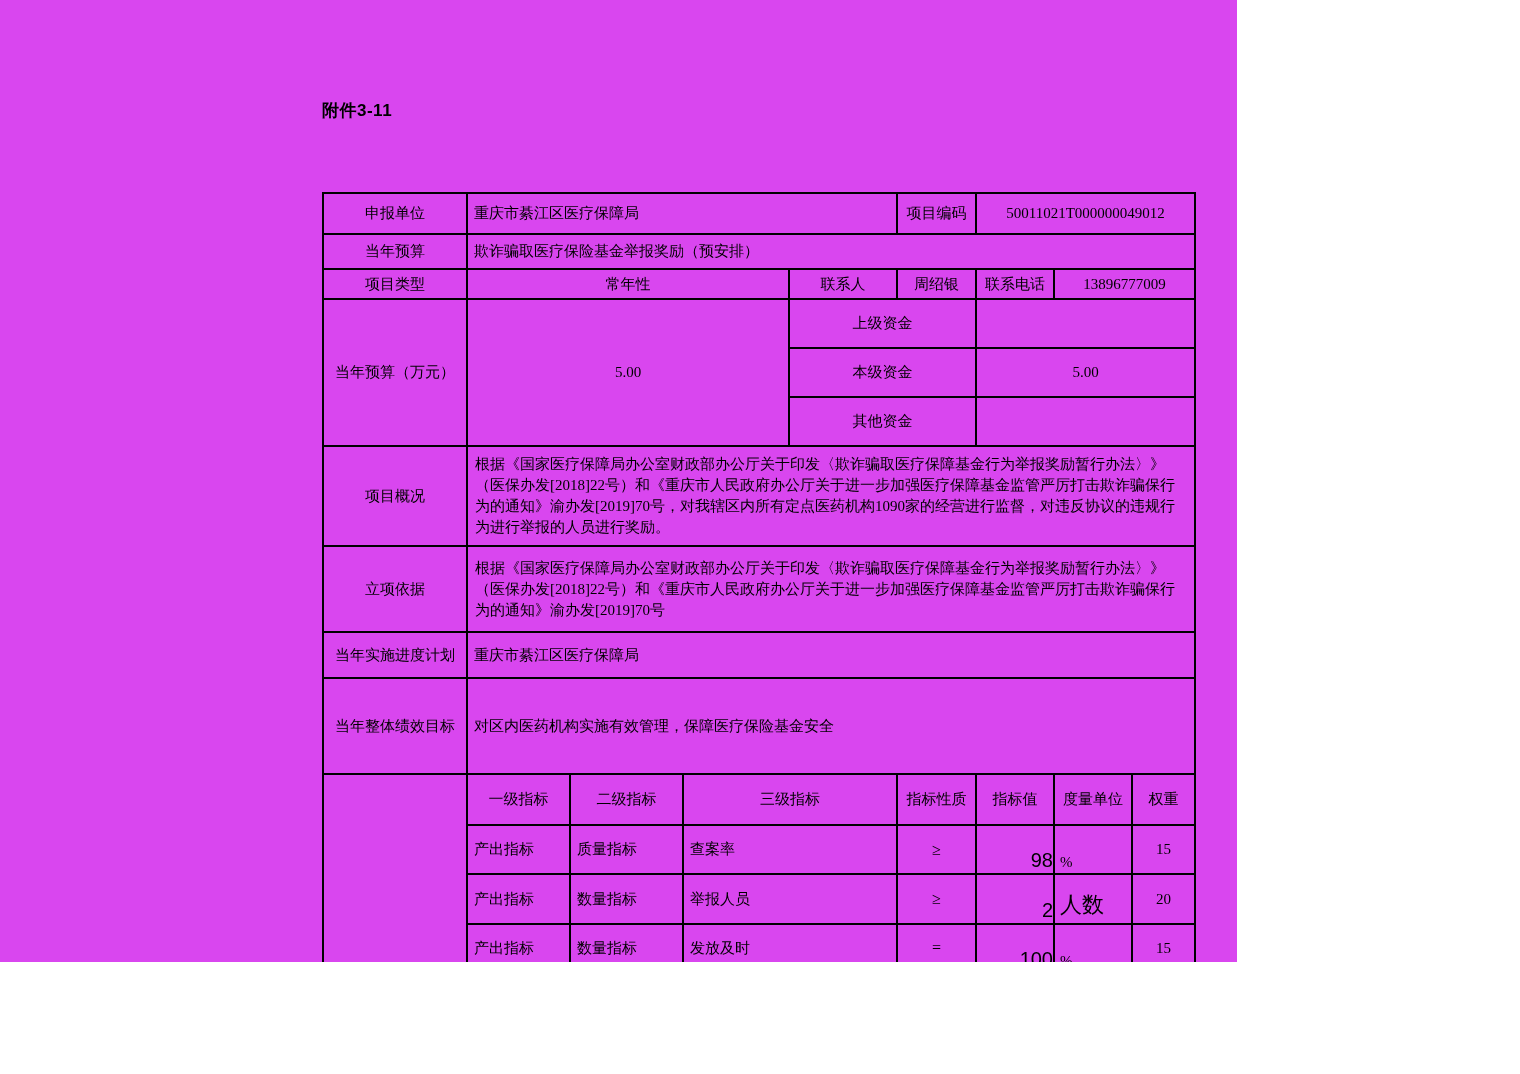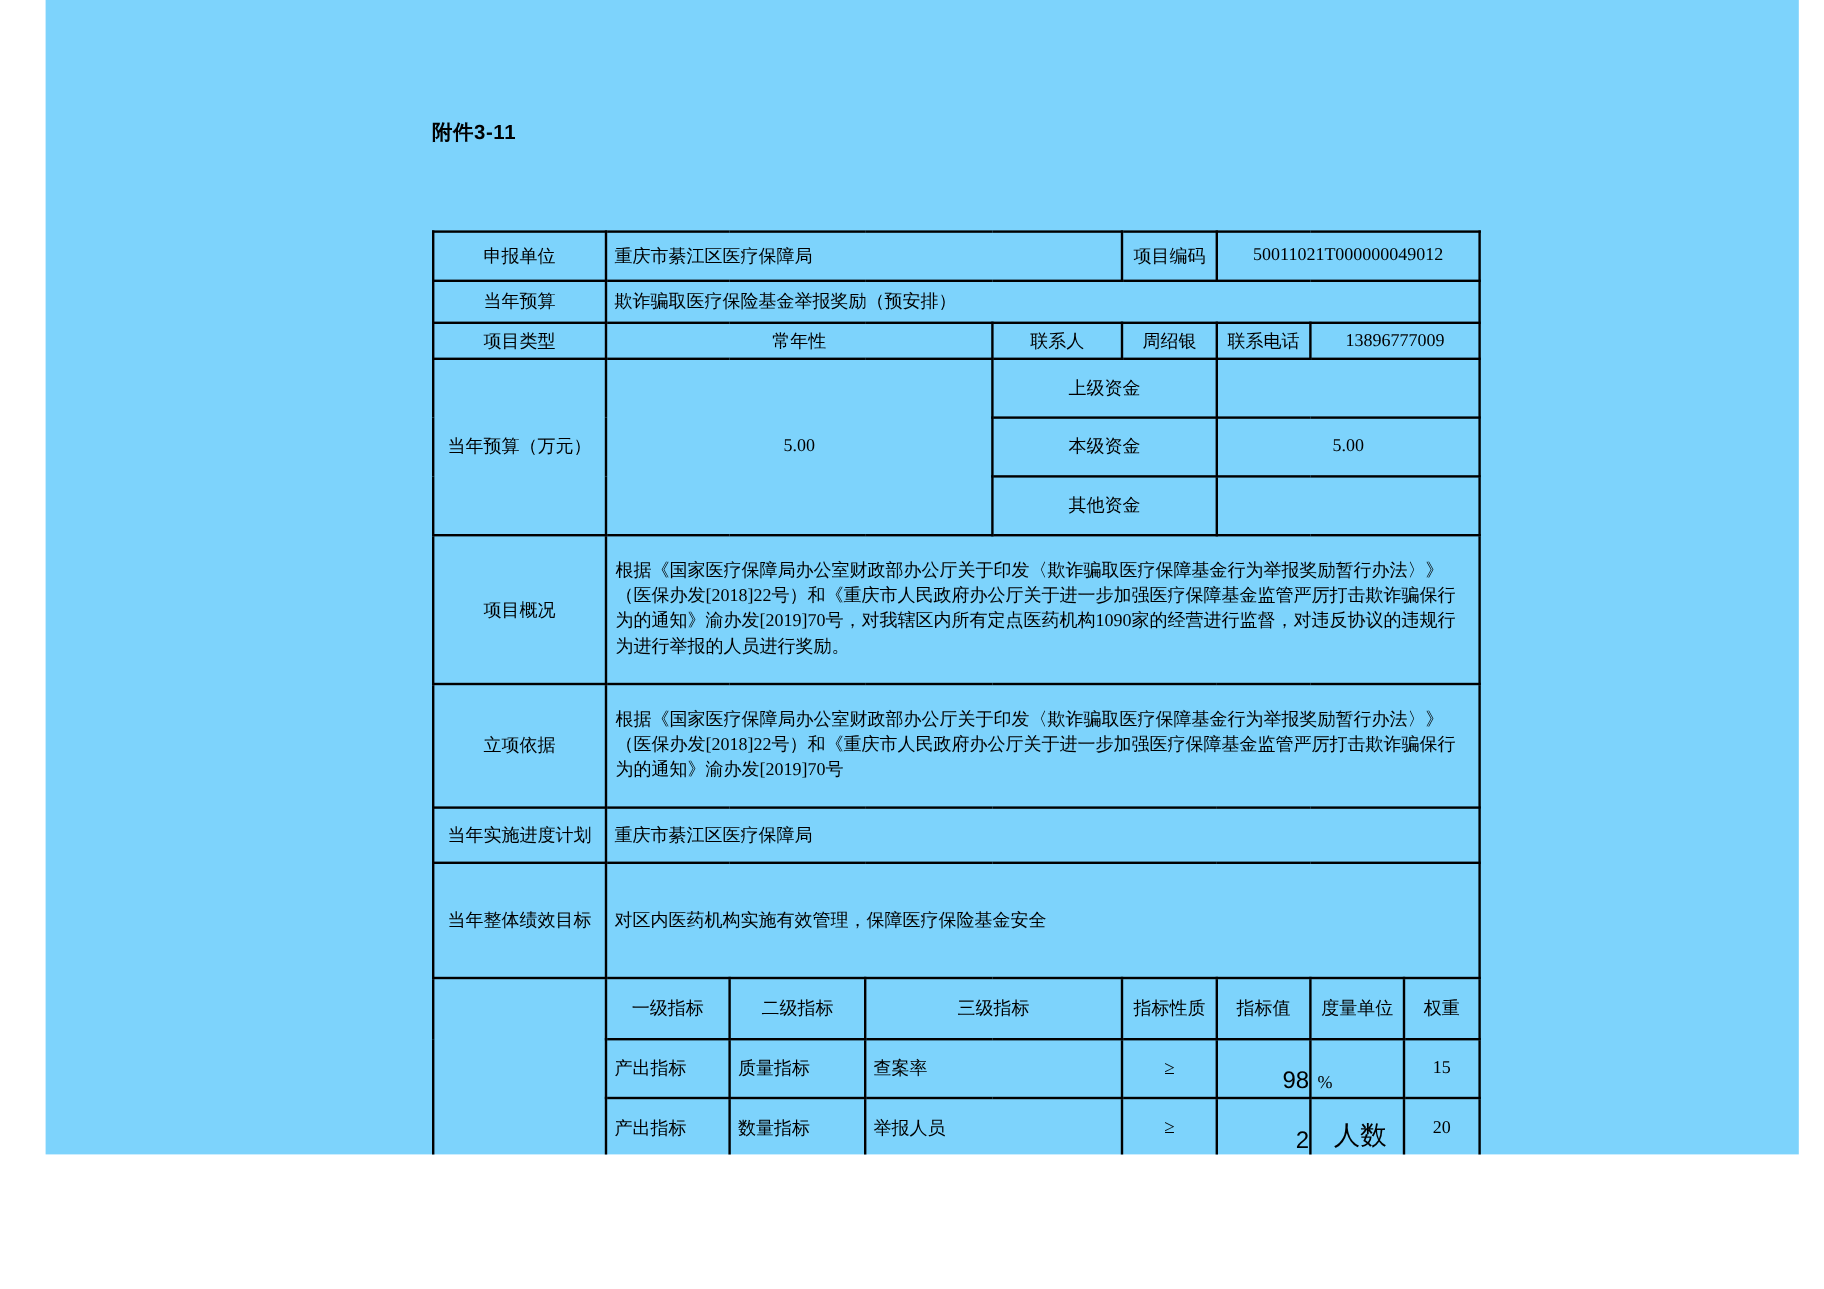--- a/index.html
+++ b/index.html
@@ -5,24 +5,23 @@
   * { box-sizing: border-box; }
   html, body { margin: 0; padding: 0; }
   body {
     width: 1520px; height: 1074px;
     background: #ffffff;
     font-family: "Liberation Serif", "DejaVu Serif", serif;
     color: #000;
   }
   .page {
     position: relative;
-    width: 1461px; height: 962px;
+    width: 1237px; height: 962px;
     overflow: hidden;
-    background: #7dd3fc;
-    margin-left: 38px;
+    background: #d946ef;
   }
   .attachment {
     position: absolute; left: 322px; top: 99px;
     font-family: "Liberation Sans", "DejaVu Sans", sans-serif;
     font-weight: bold; font-size: 17px; letter-spacing: 0.5px;
   }
   .doc-title {
     position: absolute; left: 322px; top: 137px; width: 872px;
     text-align: center;
     font-size: 24px; font-weight: bold; letter-spacing: 1px;
@@ -40,32 +39,32 @@
   td {
     border: 2px solid #000;
     font-size: 15px;
     padding: 2px 6px;
     vertical-align: middle;
     overflow: hidden;
   }
   td.lab   { text-align: center; border-radius: 12px; }
   td.left  { text-align: left; }
   td.center{ text-align: center; }
-  td.longtext { text-align: left; line-height: 21px; padding: 19px 7px; }
+  td.longtext { text-align: left; line-height: 21px; padding: 7px 7px; }
   td.fill-num {
     vertical-align: bottom; text-align: right;
     font-family: "Liberation Sans", "DejaVu Sans", sans-serif;
     font-size: 20px; padding: 0 0 1px 5px;
   }
   td.fill-unit-sm {
     vertical-align: bottom; text-align: left;
     font-size: 15px; padding: 0 0 2px 5px;
   }
   td.fill-unit-lg {
-    vertical-align: bottom; text-align: center;
+    vertical-align: bottom; text-align: left;
     font-family: "Liberation Sans", "DejaVu Sans", sans-serif;
     font-size: 22px; padding: 0 0 3px 5px;
   }
   td.nature { text-align: center; font-size: 16px; }
   td.perf-label-cell {
     border-bottom: none;
     padding: 0;
     vertical-align: top;
   }
   .perf-label-wrap { position: relative; width: 100%; height: 198px; }

